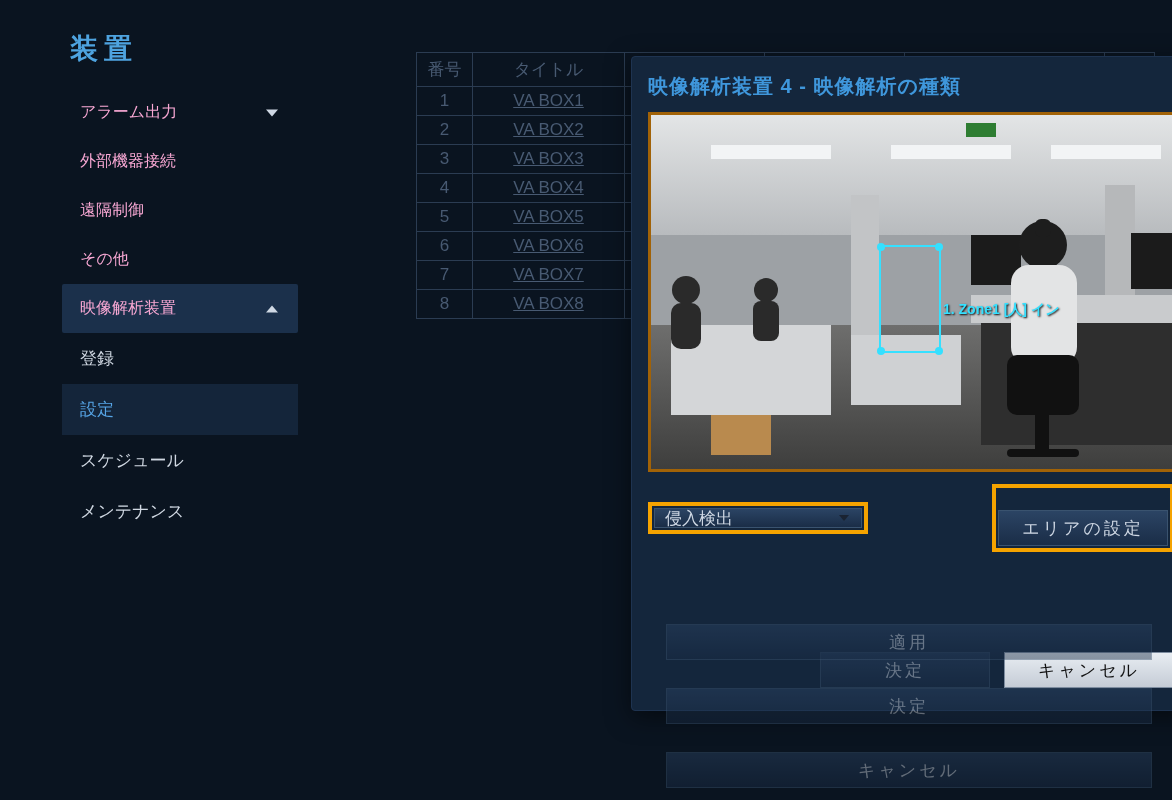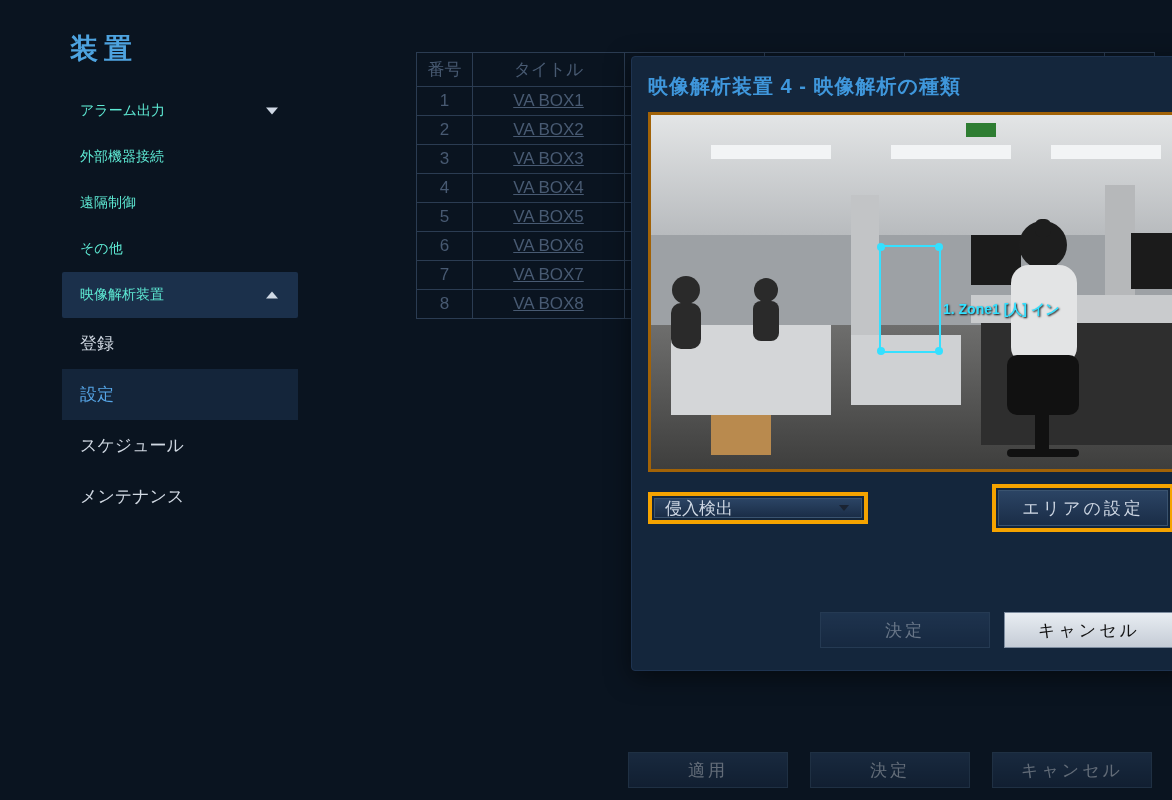--- a/index.html
+++ b/index.html
@@ -3,21 +3,21 @@
 <meta charset="utf-8">
 <style>
 * { box-sizing: border-box; margin: 0; padding: 0; font-family: "Meiryo", "Hiragino Sans", sans-serif; }
 html, body { width: 1172px; height: 800px; background: #0a1420; overflow: hidden; color: #cfd8e4; }
 
 .app { display: flex; width: 100%; height: 100%; }
 
 
 .sidebar { width: 272px; padding: 30px 18px 0 18px; flex-shrink: 0; margin-left: 44px; }
 .sidebar-title { color: #4ea3df; font-size: 28px; font-weight: 600; letter-spacing: 6px; margin-bottom: 20px; padding-left: 8px; }
-.sidebar-item { padding: 14px 18px; font-size: 14px; color: #5eead4; cursor: pointer; position: relative; border-radius: 2px; }
+.sidebar-item { padding: 14px 18px; font-size: 16px; color: #f9a8d4; cursor: pointer; position: relative; border-radius: 2px; }
 .sidebar-item.expandable::after, .sidebar-item.expanded::after {
   content: ""; position: absolute; right: 20px; top: 50%; width: 0; height: 0;
   border-left: 6px solid transparent; border-right: 6px solid transparent;
 }
 .sidebar-item.expandable::after { border-top: 7px solid #cfd8e4; transform: translateY(-50%); }
 .sidebar-item.expanded::after   { border-bottom: 7px solid #cfd8e4; transform: translateY(-50%); }
 .sidebar-item.active-group { background: #1b304b; }
 .sub-items { }
 .sub-item { padding: 14px 18px 14px 18px; font-size: 17px; color: #d0d8e2; cursor: pointer; }
 .sub-item.selected { color: #56a5e6; background: #14253a; }
@@ -41,28 +41,28 @@
 .preview-img { position: absolute; inset: 0; }
 .office-svg { display:block; }
 .zone { position: absolute; left: 228px; top: 130px; width: 62px; height: 108px; border: 2px solid #35e0ff; }
 .zone-handle { position:absolute; width:8px; height:8px; background:#35e0ff; border-radius:50%; }
 .zone-label { position:absolute; left: 292px; top: 186px; color:#35e0ff; font-size:14px; font-weight:bold; text-shadow: 1px 1px 2px #000; white-space: nowrap; }
 
 .controls-row { display:flex; align-items:center; justify-content:space-between; margin-top:12px; }
 .highlight-box { border: 4px solid #f5a300; padding: 2px; }
 .dropdown { width: 208px; height: 20px; background: linear-gradient(#2b4464,#1a2d47); border:1px solid #3a536f; color:#cfd8e4; display:flex; align-items:center; padding:0 10px; position:relative; font-size:17px; }
 .dropdown::after { content:""; position:absolute; right:12px; top:50%; transform:translateY(-50%); border-left:5px solid transparent; border-right:5px solid transparent; border-top:6px solid #1a2332; }
-.btn { height: 36px; padding: 0 18px; background: linear-gradient(#2b4464,#1a2d47); border:1px solid #3a536f; color:#cfd8e4; display:inline-flex; align-items:center; justify-content:center; font-size:17px; letter-spacing:3px; min-width:170px; }
+.btn { height: 36px; padding: 0 18px; background: linear-gradient(#2b4464,#1a2d47); border:1px solid #3a536f; color:#cfd8e4; display:inline-flex; align-items:center; justify-content:center; font-size:17px; letter-spacing:3px; min-width:170px;margin-top:20px; }
 .btn.light { background: linear-gradient(#e8edf2,#c5ccd6); color:#111; border:1px solid #7e8da0; }
 .btn.dim   { opacity:0.45; }
 
 .modal-footer { display:flex; justify-content:flex-end; gap:14px; margin-top:80px; }
 
 
-.bottom-bar { position:absolute; left:350px; right:20px; bottom:12px; display:flex; justify-content:flex-end; gap:22px; }
+.bottom-bar { position:absolute; left:350px; right:20px; bottom:12px; display:flex; justify-content:flex-end; gap:8px;flex-direction:column; }
 .bottom-bar .btn { min-width:160px; opacity:0.45; }
 </style>
 </head>
 <body>
 
 <div class="app">
 
   <div class="sidebar">
     <div class="sidebar-title">装置</div>
 

